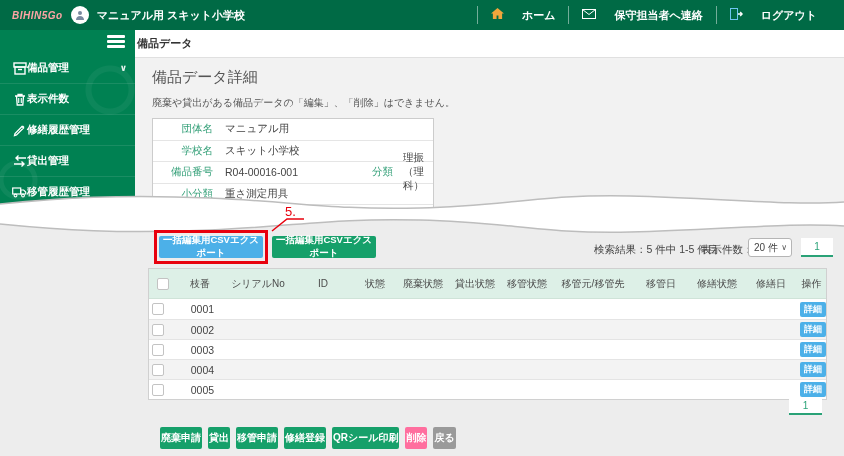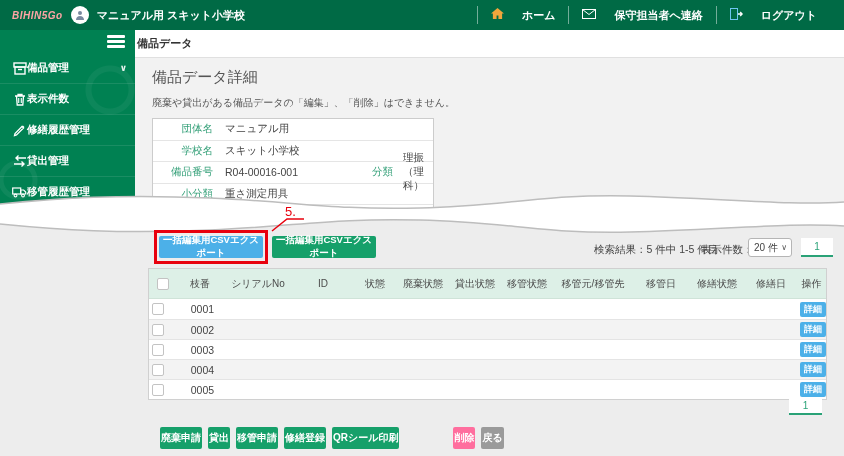--- a/index.html
+++ b/index.html
@@ -58,21 +58,21 @@
 
   
   .bottom-bg { position:absolute; top:240px; left:0; width:844px; height:216px; background:#ededed; z-index:2; }
   .bottom-content { position:absolute; inset:0; z-index:5; pointer-events:none; }
   .bottom-content > * { pointer-events:auto; }
 
   .btn { display:inline-flex; align-items:center; justify-content:center; color:#fff; font-weight:bold;
          border:none; border-radius:2px; cursor:pointer; font-family:inherit; }
   .btn-blue  { background:#4cb0e8; }
   .btn-green { background:#16a06a; }
-  .btn-pink  { background:#ff6e9e;margin-left:48px; }
+  .btn-pink  { background:#ff6e9e; }
   .btn-gray  { background:#9a9a9a; }
 
   .csv-import { position:absolute; left:159px; top:236px; width:104px; height:22px; font-size:9.5px; }
   .csv-export { position:absolute; left:272px; top:236px; width:104px; height:22px; font-size:9.5px; }
 
   .result-text { position:absolute; left:594px; top:243px; font-size:10.5px; color:#444; }
   .perpage-label { position:absolute; left:701px; top:243px; font-size:10.5px; color:#444; }
   .perpage-select { position:absolute; left:748px; top:238px; width:44px; height:19px; background:#fff;
         border:1px solid #b5b5b5; border-radius:3px; font-size:10px; color:#444;
         display:flex; align-items:center; justify-content:space-between; padding:0 4px 0 5px; cursor:pointer; }

